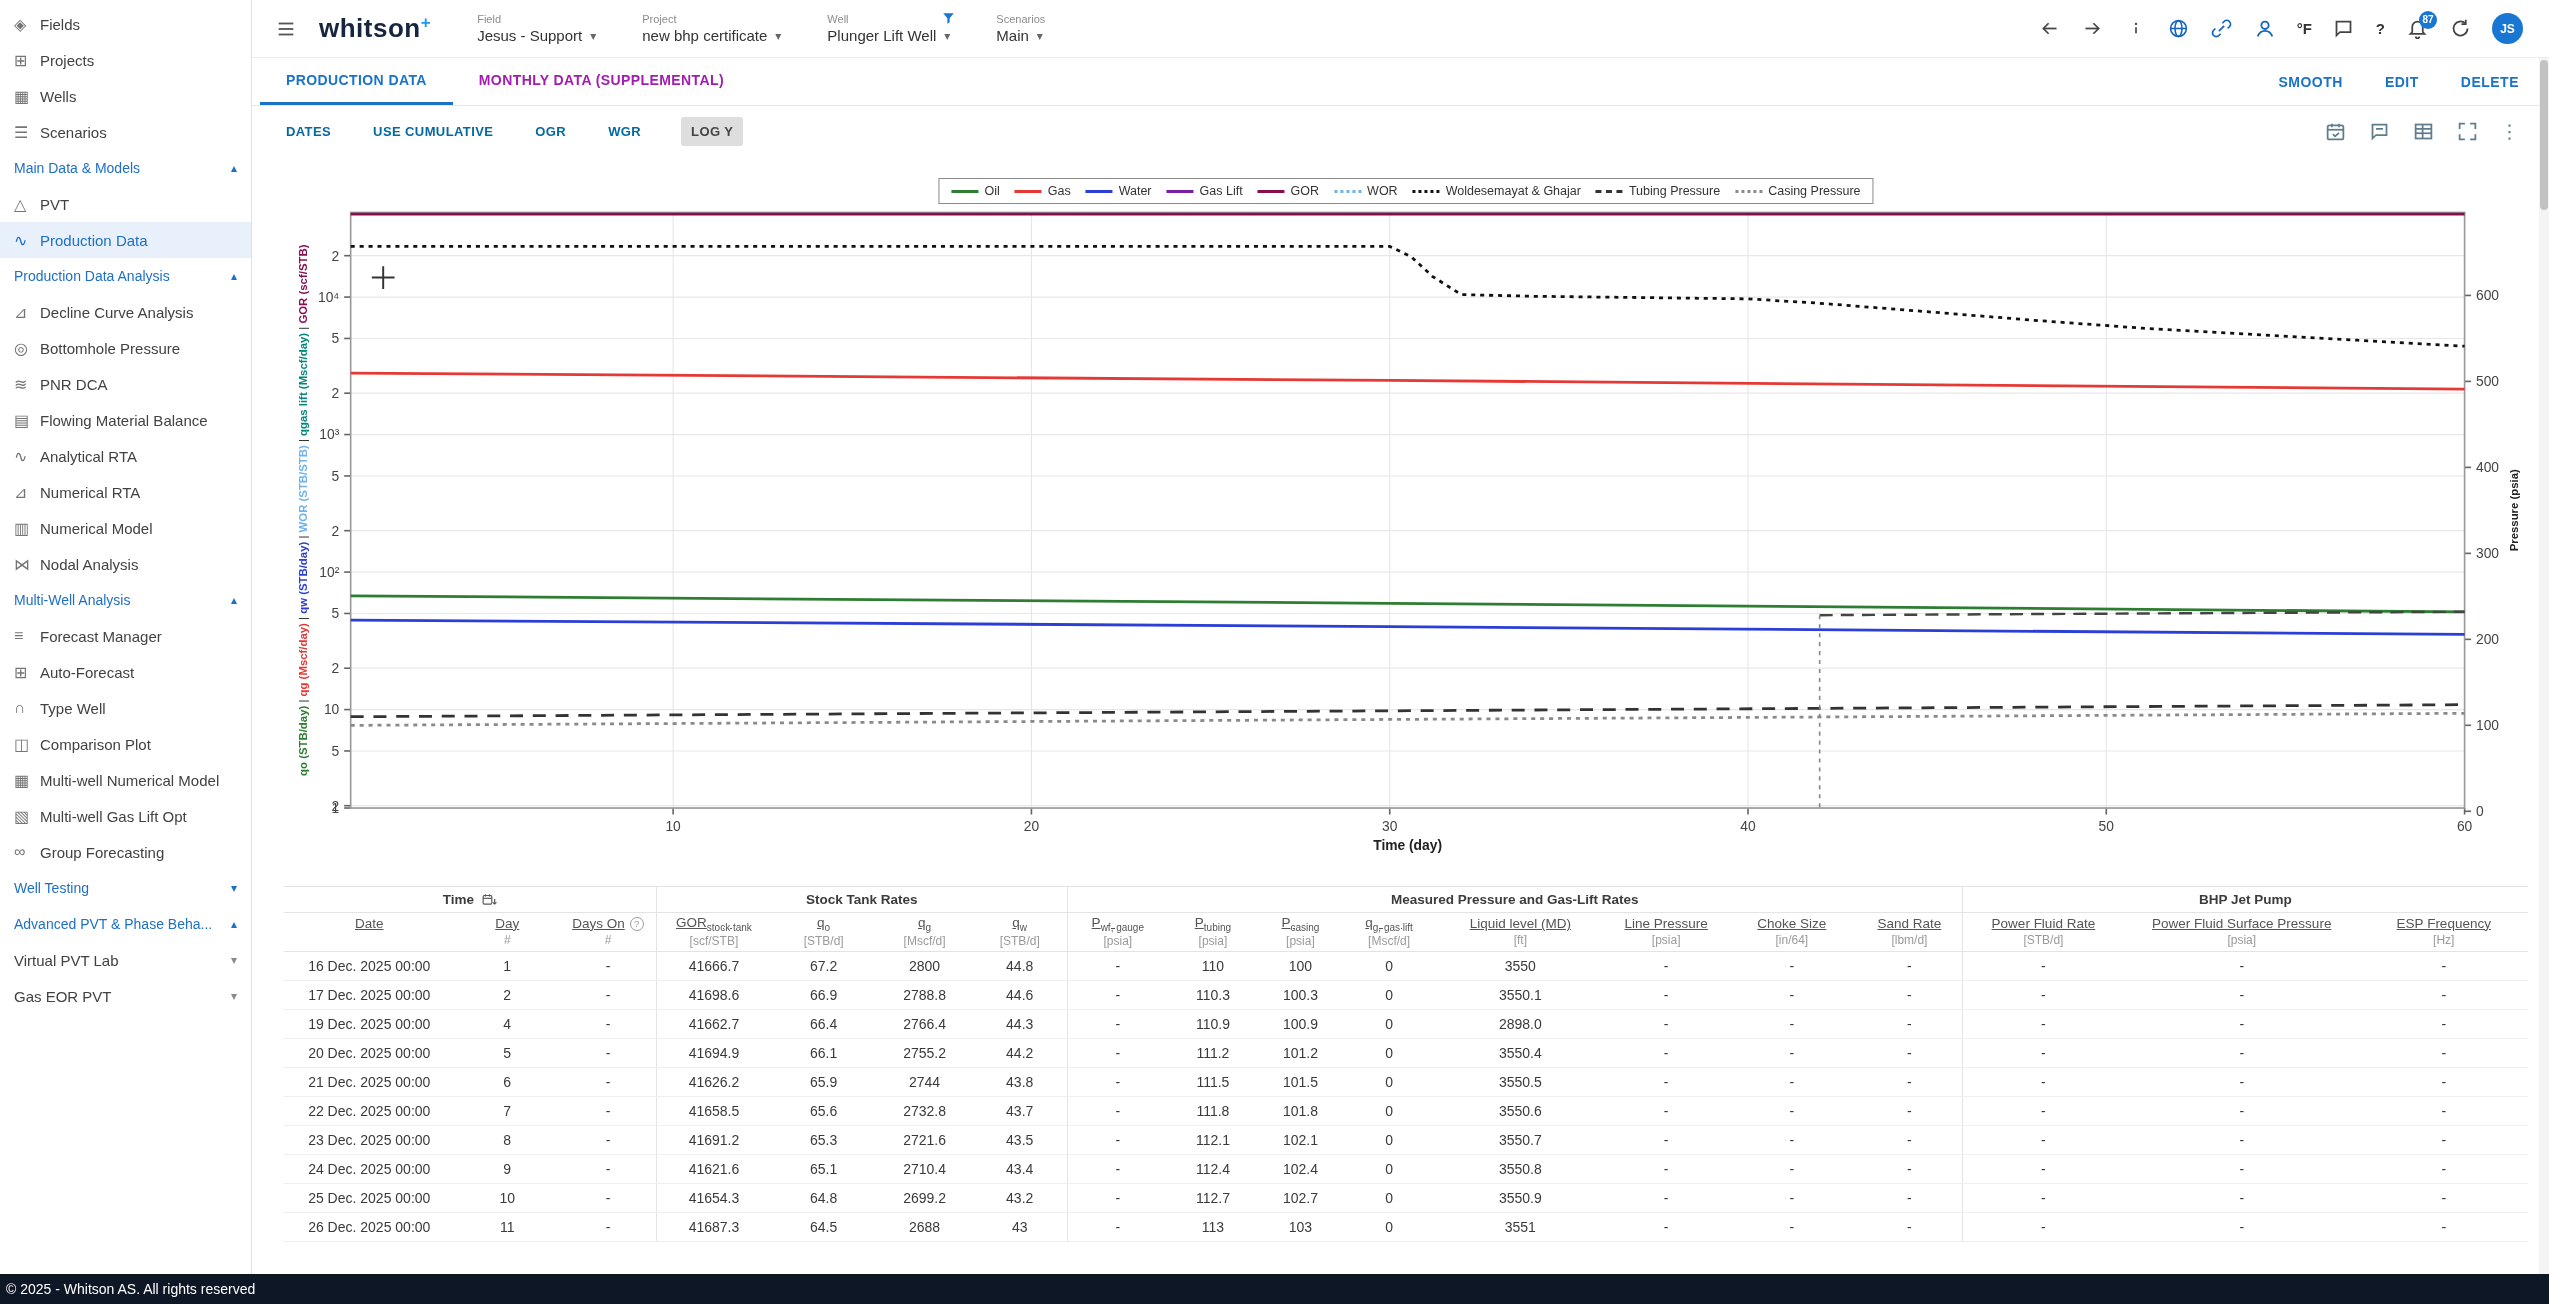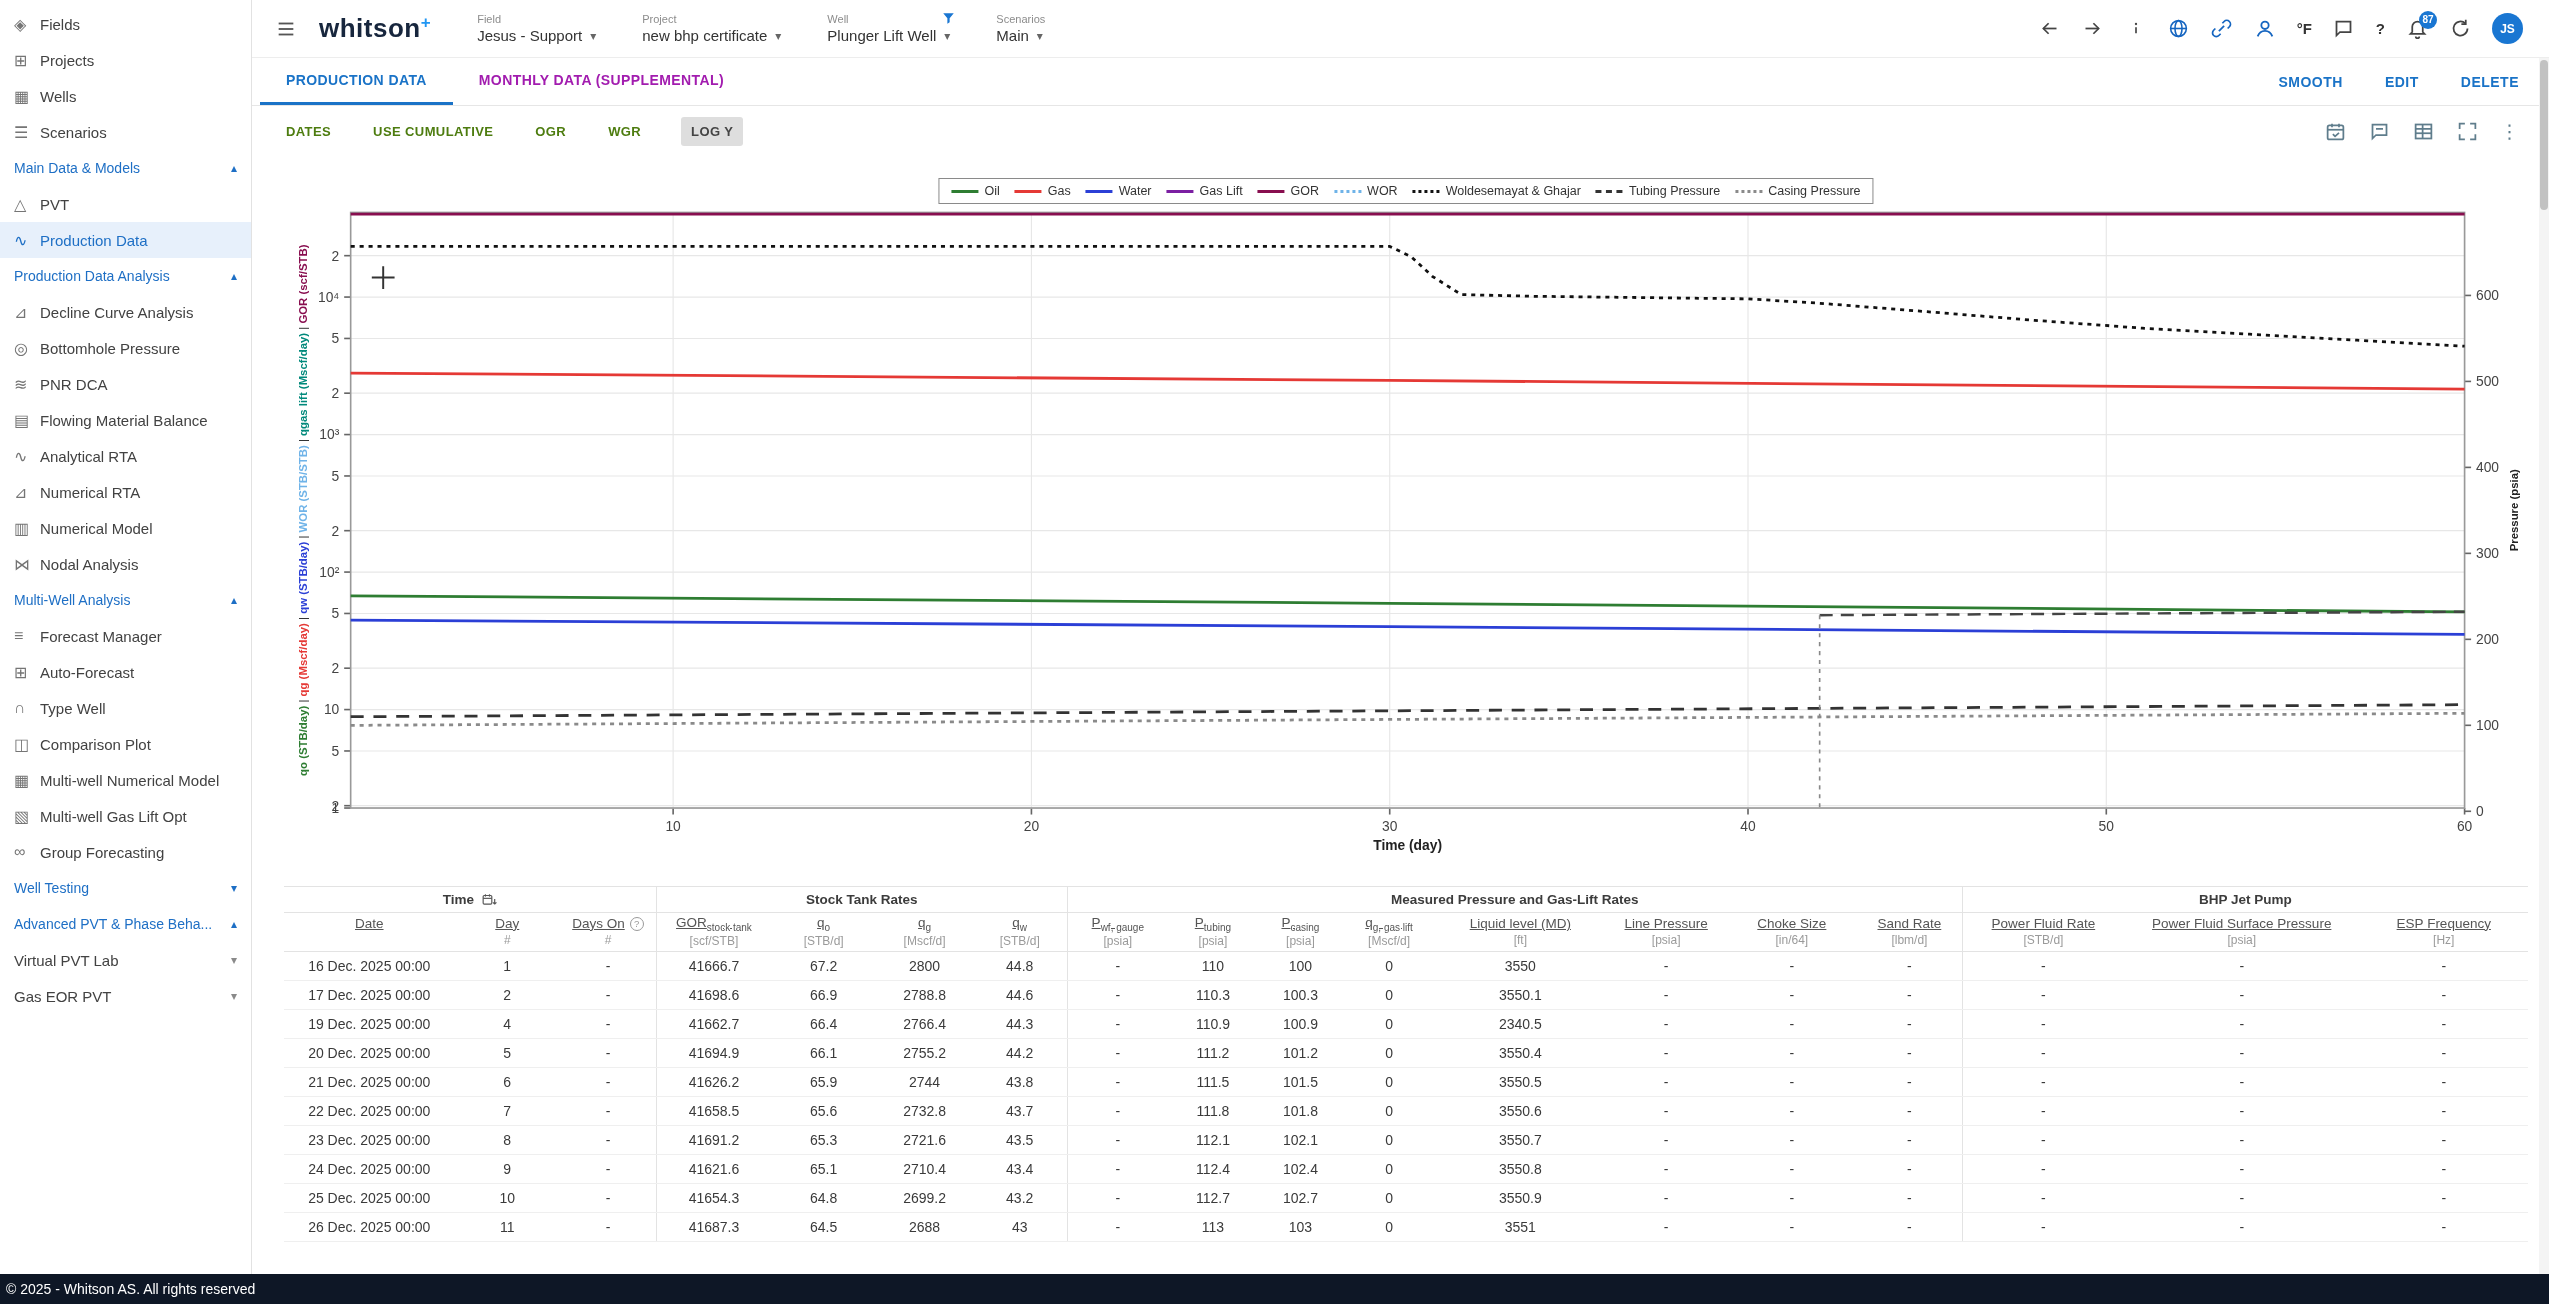--- a/index.html
+++ b/index.html
@@ -47,21 +47,21 @@
   .tabbar { height:48px; display:flex; align-items:stretch; border-bottom:1px solid #e6e6e6; padding-left:8px; }
   .tab { display:flex; align-items:center; padding:0 26px; font-size:14px; font-weight:bold;
     letter-spacing:.4px; color:#a21caf; cursor:pointer; border-bottom:3px solid transparent; }
   .tab.active { color:#1a73c7; border-bottom-color:#1a73c7; }
   .tab-actions { margin-left:auto; margin-right:30px; display:flex; align-items:center; gap:42px; }
   .txtbtn { background:none; border:none; color:#1a73c7; font-family:inherit; font-size:14px;
     font-weight:bold; letter-spacing:.5px; cursor:pointer; }
 
   .toolbar { height:50px; display:flex; align-items:center; padding-left:32px; }
   .tbtn { background:none; border:none; font-family:inherit; font-size:13px; font-weight:bold;
-    letter-spacing:.4px; color:#4d7c0f; margin-right:38px; cursor:pointer; padding:7px 2px; border-radius:3px; }
+    letter-spacing:.4px; color:#0369a1; margin-right:38px; cursor:pointer; padding:7px 2px; border-radius:3px; }
   .tbtn.active { background:#dedede; color:#444; padding:7px 10px; margin-right:0; }
   .toolbar-icons { margin-left:auto; margin-right:30px; display:flex; align-items:center; gap:22px; color:#5f7d8c; }
   .ticon { width:22px; height:22px; display:flex; align-items:center; justify-content:center; cursor:pointer; }
   .kebab { font-size:19px; color:#5f7d8c; cursor:pointer; }
 
   
   .chart-wrap { position:relative; margin:6px 0 0 32px; width:2244px; height:716px; }
   #chart-svg { width:2244px; height:716px; display:block; }
   .legend { position:absolute; left:50%; top:16px; transform:translateX(-50%); background:#fff;
     border:1px solid #8a8a8a; display:flex; align-items:center; gap:15px; padding:5px 12px; z-index:2; white-space:nowrap; }
@@ -686,21 +686,21 @@
               <td>4</td>
               <td>-</td>
               <td class="sep">41662.7</td>
               <td>66.4</td>
               <td>2766.4</td>
               <td>44.3</td>
               <td class="sep">-</td>
               <td>110.9</td>
               <td>100.9</td>
               <td>0</td>
-              <td>2340.5</td>
+              <td>2898.0</td>
               <td>-</td>
               <td>-</td>
               <td>-</td>
               <td class="sep">-</td>
               <td>-</td>
               <td>-</td>
             </tr>
             <tr>
               <td>20 Dec. 2025 00:00</td>
               <td>5</td>

